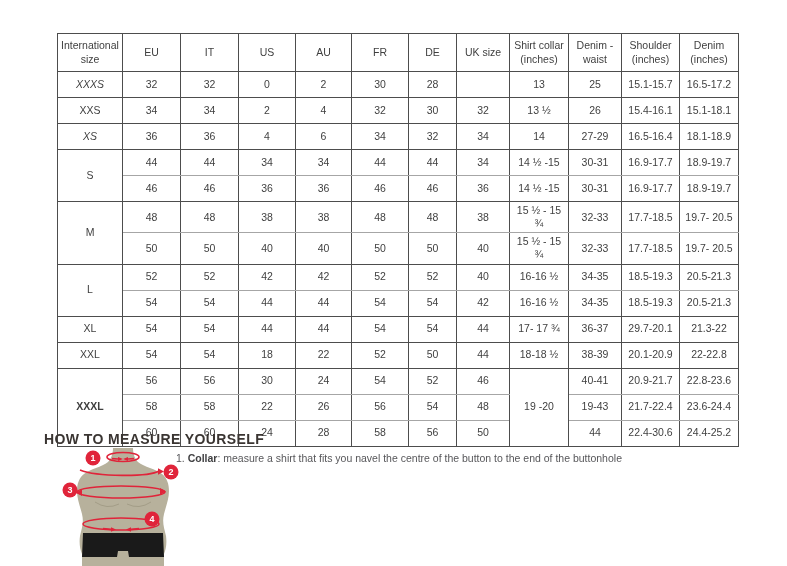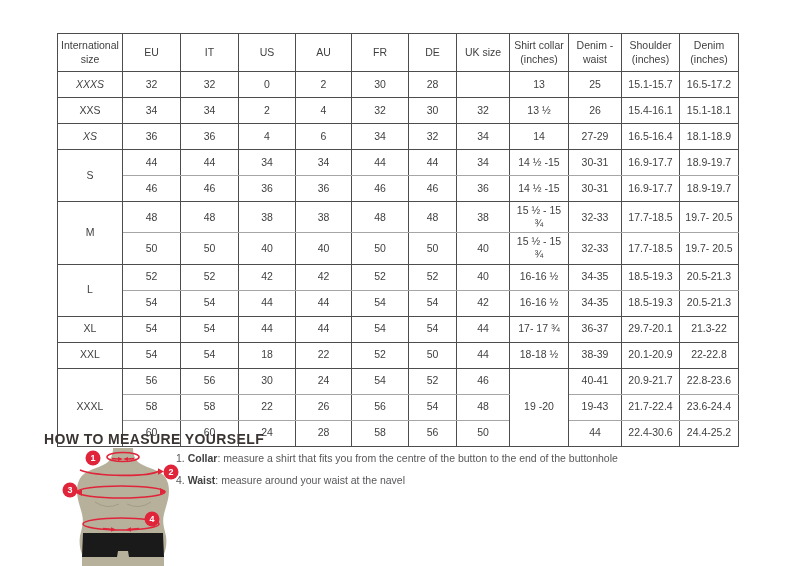--- a/index.html
+++ b/index.html
@@ -235,21 +235,21 @@
           <td>22</td>
           <td>52</td>
           <td>50</td>
           <td>44</td>
           <td>18-18 ½</td>
           <td>38-39</td>
           <td>20.1-20.9</td>
           <td>22-22.8</td>
         </tr>
         <tr class="inner-sep">
-          <td rowspan="3" style="border-bottom: 1px solid var(--border-dark);">XXXL</td>
+          <td rowspan="3" style="border-bottom: 1px solid var(--border-dark); font-weight: bold;">XXXL</td>
           <td>56</td>
           <td>56</td>
           <td>30</td>
           <td>24</td>
           <td>54</td>
           <td>52</td>
           <td>46</td>
           <td rowspan="3" style="border-bottom: 1px solid var(--border-dark);">19 -20</td>
           <td>40-41</td>
           <td>20.9-21.7</td>
@@ -325,19 +325,15 @@
     <circle class="marker-circle" cx="13" cy="44" r="7.5"></circle>
     <text class="marker-num" x="13" y="47.2">3</text>
     <circle class="marker-circle" cx="95" cy="73" r="7.5"></circle>
     <text class="marker-num" x="95" y="76.2">4</text>
   </svg>
 </div>
 
 <ul class="measure-steps">
   <li>
     <span class="step-num">1.</span>
-    <span class="step-label">Collar</span><span class="step-rest">: measure a shirt that fits you from the centre of the button to the end of the buttonhole</span>
-  </li>
-  <li>
-    <span class="step-num">4.</span>
-    <span class="step-label">Waist</span><span class="step-rest">: measure around your waist at the navel</span>
+    <span class="step-label">Collar</span><span class="step-rest">: measure a shirt that fits you navel the centre of the button to the end of the buttonhole</span>
   </li>
 </ul>
 
 </body></html>

